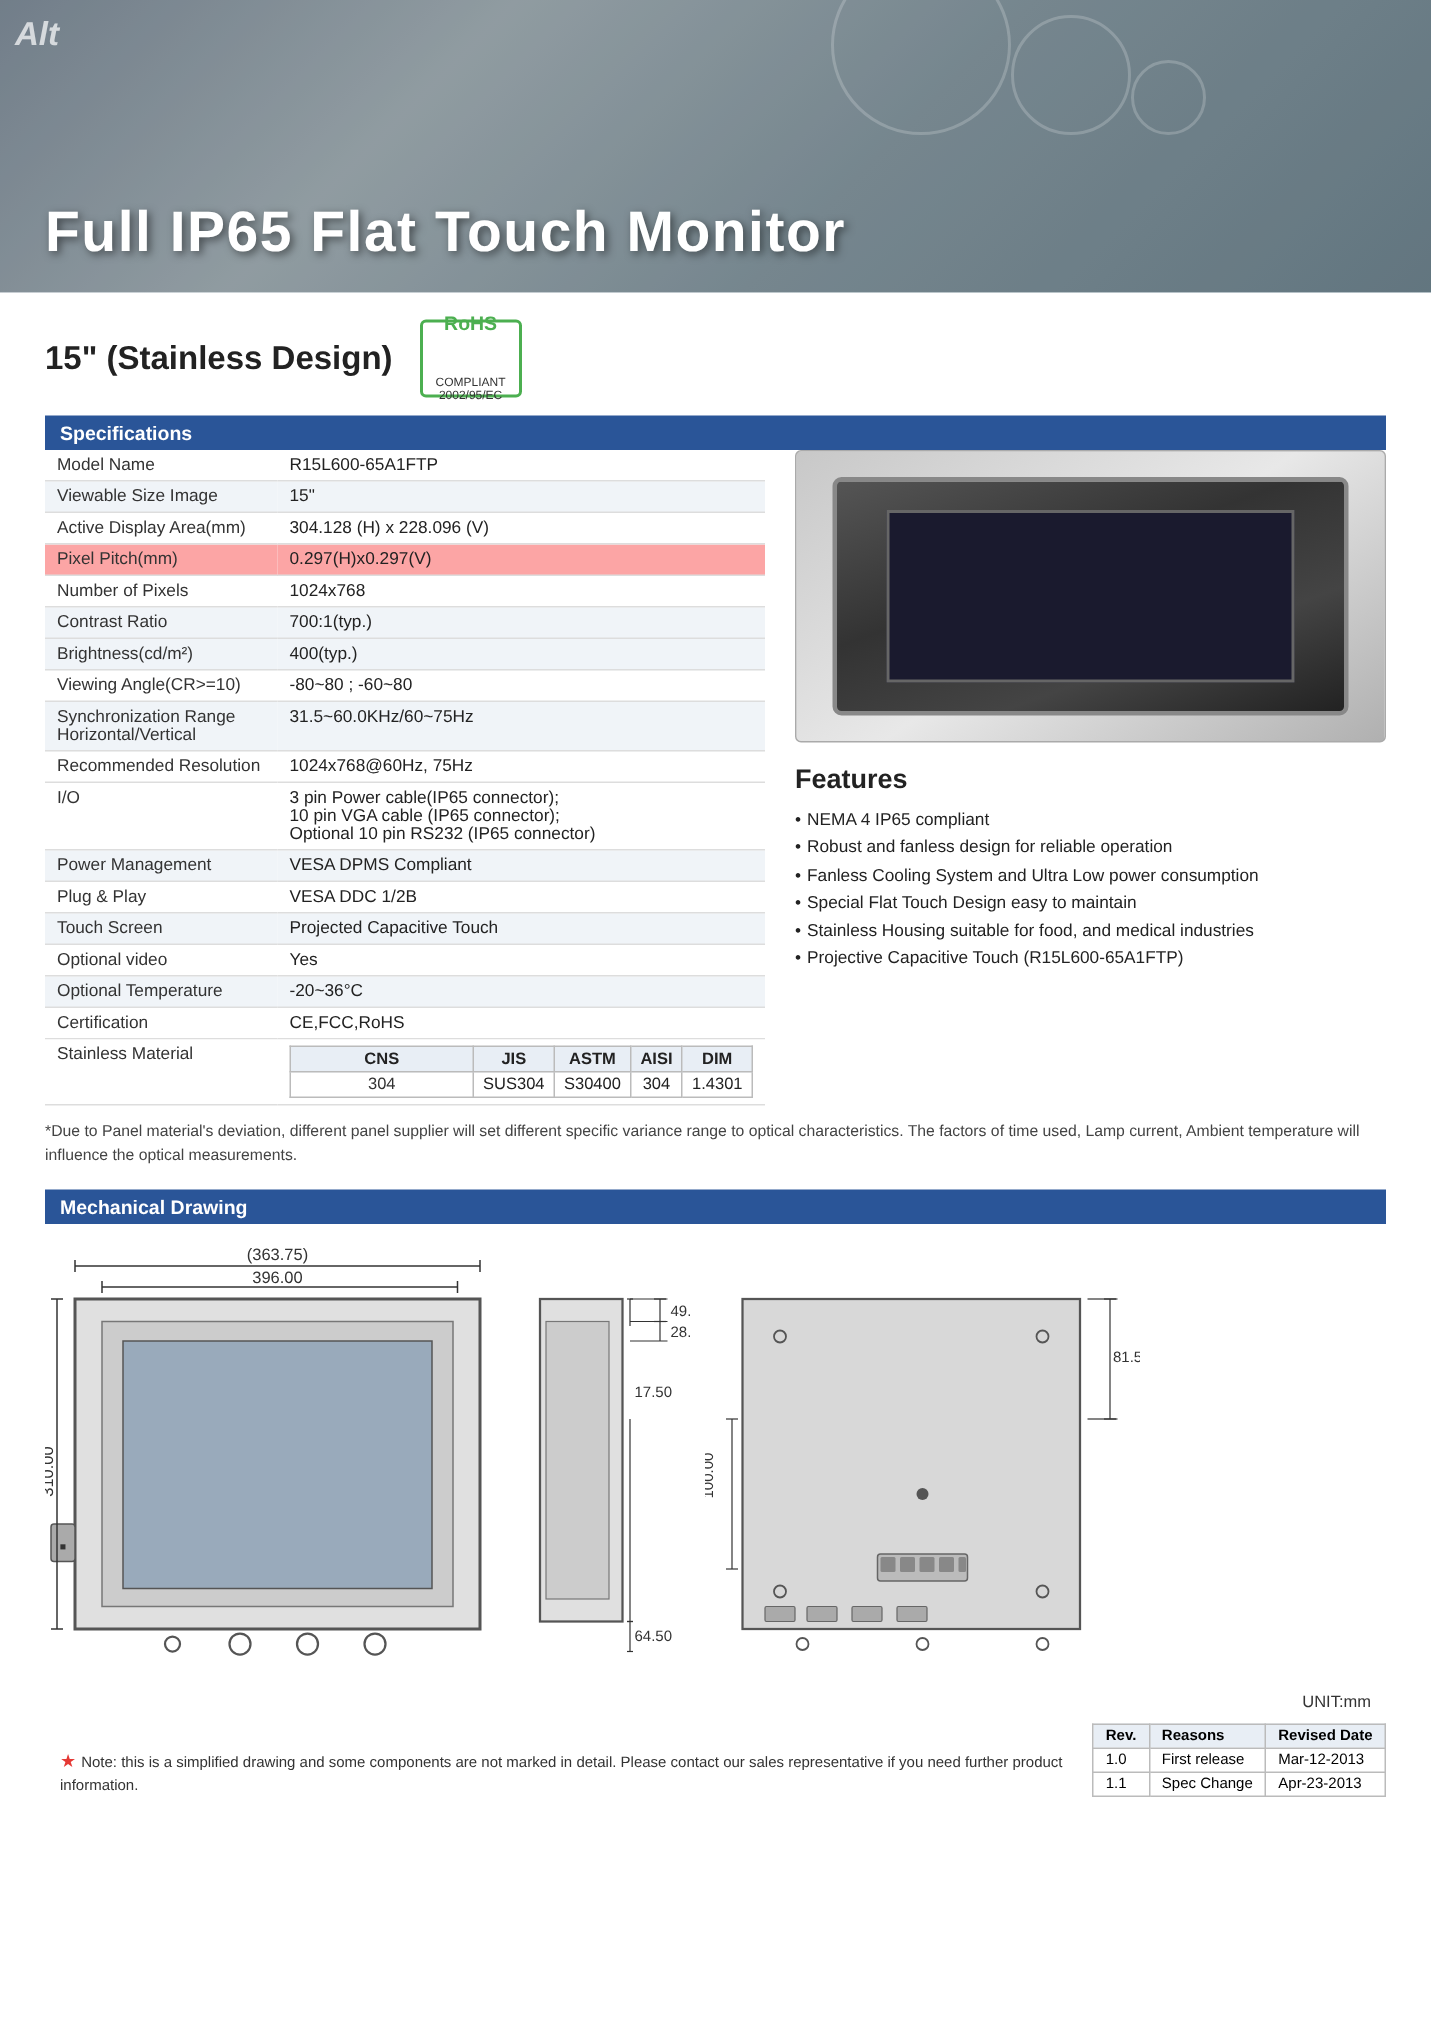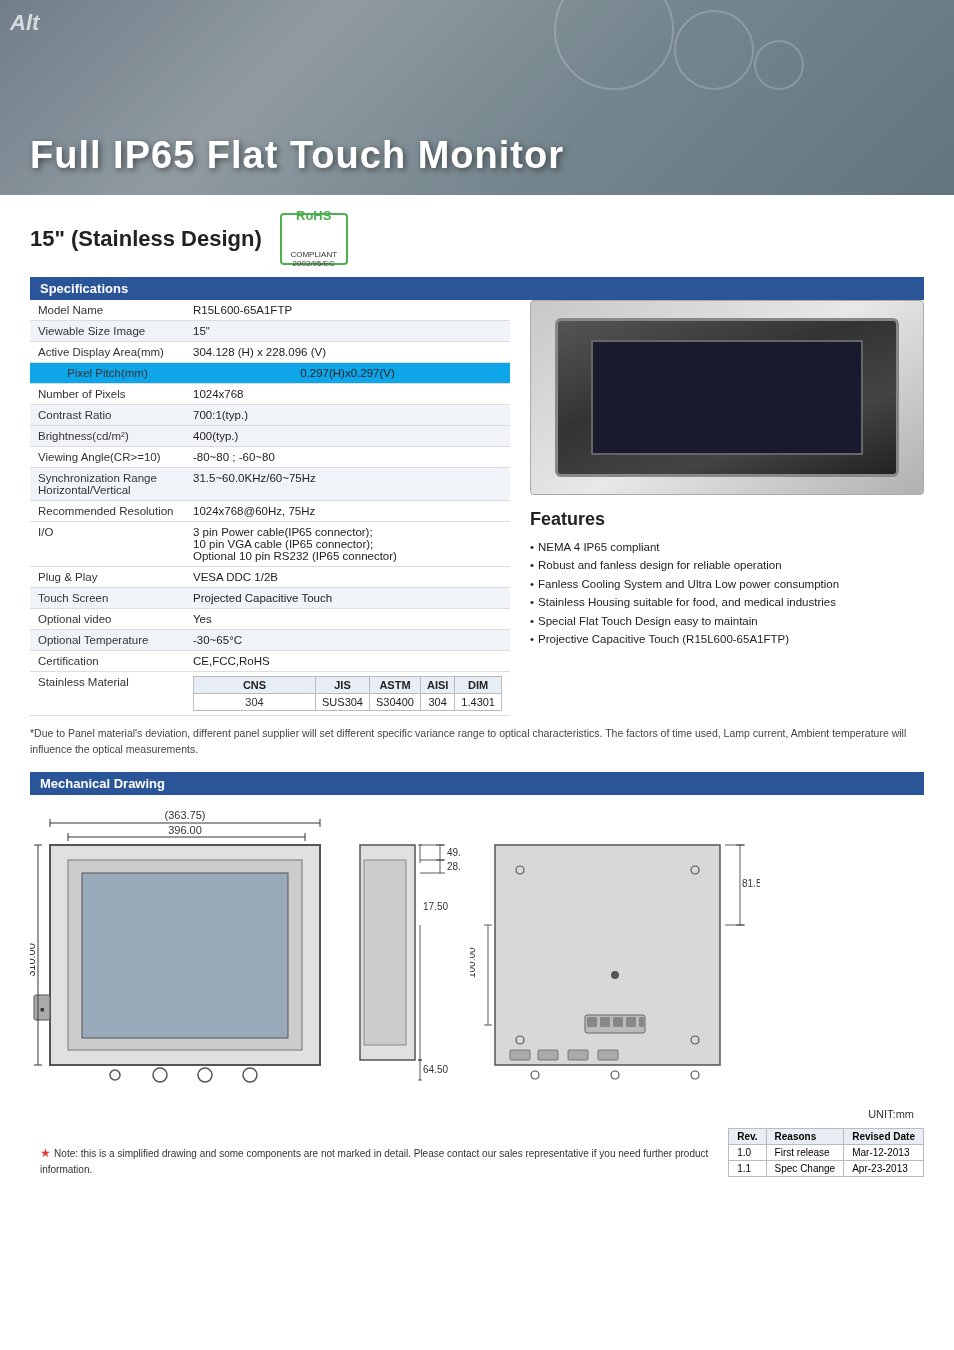--- a/index.html
+++ b/index.html
@@ -331,21 +331,21 @@
               <td style="white-space: pre-line;">R15L600-65A1FTP</td>
             </tr>
             <tr style="background: rgb(240, 244, 248);">
               <td style="white-space: pre-line;">Viewable Size Image</td>
               <td style="white-space: pre-line;">15"</td>
             </tr>
             <tr style="background: rgb(255, 255, 255);">
               <td style="white-space: pre-line;">Active Display Area(mm)</td>
               <td style="white-space: pre-line;">304.128 (H) x 228.096 (V)</td>
             </tr>
-            <tr style="background: #0ea5e9; text-align: center;">
+            <tr style="background: #fca5a5;">
               <td style="white-space: pre-line;">Pixel Pitch(mm)</td>
               <td style="white-space: pre-line;">0.297(H)x0.297(V)</td>
             </tr>
             <tr style="background: rgb(255, 255, 255);">
               <td style="white-space: pre-line;">Number of Pixels</td>
               <td style="white-space: pre-line;">1024x768</td>
             </tr>
             <tr style="background: rgb(240, 244, 248);">
               <td style="white-space: pre-line;">Contrast Ratio</td>
               <td style="white-space: pre-line;">700:1(typ.)</td>
@@ -366,35 +366,39 @@
             <tr style="background: rgb(255, 255, 255);">
               <td style="white-space: pre-line;">Recommended Resolution</td>
               <td style="white-space: pre-line;">1024x768@60Hz, 75Hz</td>
             </tr>
             <tr style="background: rgb(255, 255, 255);">
               <td style="white-space: pre-line;">I/O</td>
               <td style="white-space: pre-line;">3 pin Power cable(IP65 connector);
 10 pin VGA cable (IP65 connector);
 Optional 10 pin RS232 (IP65 connector)</td>
             </tr>
+            <tr style="background: rgb(240, 244, 248);">
+              <td style="white-space: pre-line;">Power Management</td>
+              <td style="white-space: pre-line;">VESA DPMS Compliant</td>
+            </tr>
             <tr style="background: rgb(255, 255, 255);">
               <td style="white-space: pre-line;">Plug &amp; Play</td>
               <td style="white-space: pre-line;">VESA DDC 1/2B</td>
             </tr>
             <tr style="background: rgb(240, 244, 248);">
               <td style="white-space: pre-line;">Touch Screen</td>
               <td style="white-space: pre-line;">Projected Capacitive Touch</td>
             </tr>
             <tr style="background: rgb(255, 255, 255);">
               <td style="white-space: pre-line;">Optional video</td>
               <td style="white-space: pre-line;">Yes</td>
             </tr>
             <tr style="background: rgb(240, 244, 248);">
               <td style="white-space: pre-line;">Optional  Temperature</td>
-              <td style="white-space: pre-line;">-30~65°C</td>
+              <td style="white-space: pre-line;">-20~36°C</td>
             </tr>
             <tr style="background: rgb(255, 255, 255);">
               <td style="white-space: pre-line;">Certification</td>
               <td style="white-space: pre-line;">CE,FCC,RoHS</td>
             </tr>
           </tbody>
       </table>
 
       <table class="spec-table" style="margin-top:0;">
         <tbody>
@@ -433,22 +437,22 @@
         <div class="product-image-inner">
           <div class="product-screen"></div>
         </div>
       </div>
 
       <div class="features-title">Features</div>
       <ul class="features-list" id="features-list">
           <li>NEMA 4  IP65 compliant</li>
           <li>Robust and fanless design for reliable operation</li>
           <li>Fanless Cooling System and Ultra Low power consumption</li>
+          <li>Special Flat Touch Design easy to maintain</li>
           <li>Stainless Housing suitable for food, and medical industries</li>
-          <li>Special Flat Touch Design easy to maintain</li>
           <li>Projective Capacitive Touch (R15L600-65A1FTP)</li>
         </ul>
     </div>
 
   </div>
 
   <div class="footnote">*Due to Panel material's deviation, different panel supplier will set different specific variance range to optical characteristics. The factors of time used, Lamp current, Ambient temperature will influence the optical measurements.</div>
 
   <div class="mech-header">Mechanical Drawing</div>
 

